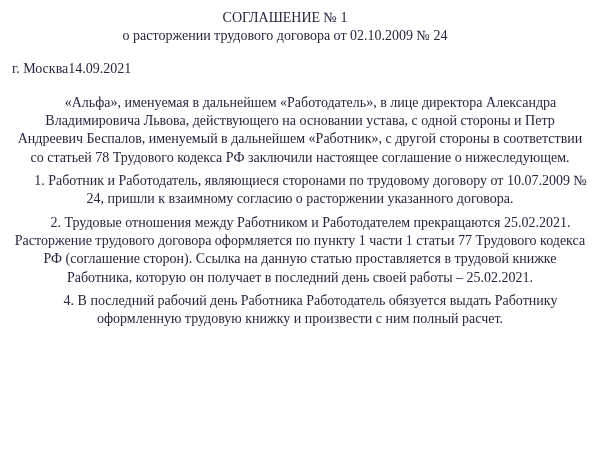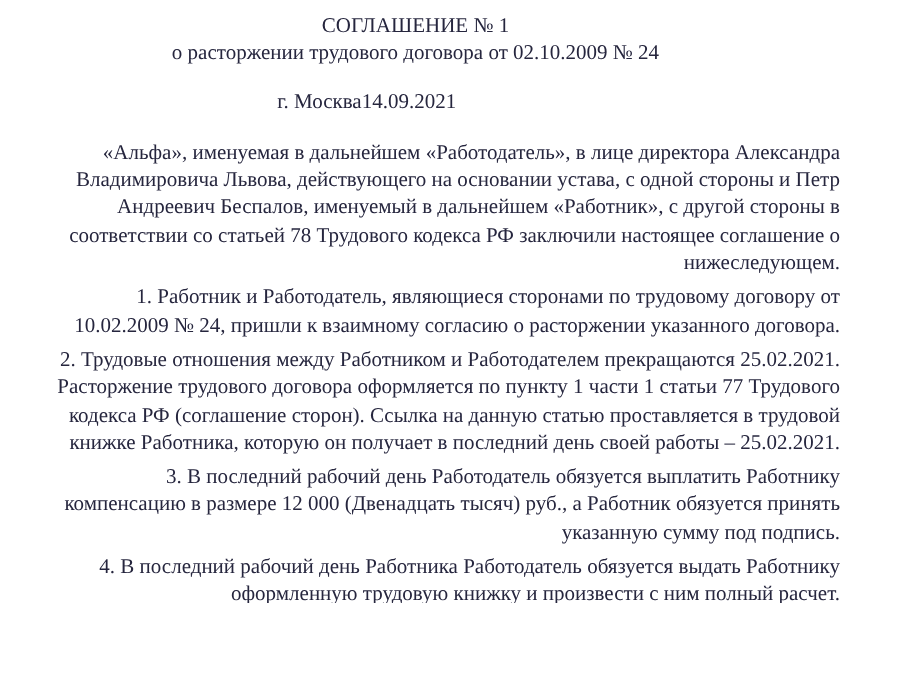--- a/index.html
+++ b/index.html
@@ -2,64 +2,63 @@
 <html><head>
 <meta charset="utf-8">
 <style>
   html, body { margin: 0; padding: 0; background: #ffffff; }
   .page {
     position: relative;
     width: 600px;
     height: 402px;
     box-sizing: border-box;
     background: #ffffff;
-    padding: 9px 28px 0 12px;
+    padding: 9px 12px 0 12px;
     font-family: "Liberation Serif", "DejaVu Serif", serif;
     font-size: 14px;
     line-height: 18.3px;
     color: #26263e;
     overflow: hidden;
   }
   .heading {
     text-align: center;
     padding-right: 30px; 
   }
   .heading .title-line { white-space: nowrap; }
   .meta-row {
     display: flex;
-    justify-content: center;
+    justify-content: flex-start;
     margin-top: 14px;
   }
   .meta-row .date { padding-right: 95px; }
   p.body-par {
-    margin: 5px 12px 0 0;
+    margin: 5px 0 0 0;
     text-indent: 21px;
-    text-align: right;
+    text-align: center;
   }
   p.preamble { margin-top: 16px; }
 </style>
 </head>
 <body>
 
 <div class="page">
 
   <div class="heading">
     <div class="title-line">СОГЛАШЕНИЕ № 1</div>
     <div class="title-line">о расторжении трудового договора от 02.10.2009 № 24</div>
   </div>
 
   <div class="meta-row">
     <span>г. Москва</span>
     <span class="date">14.09.2021</span>
   </div>
 
   <p class="body-par preamble">«Альфа», именуемая в дальнейшем «Работодатель», в лице директора Александра Владимировича Львова, действующего на основании устава, с одной стороны и Петр Андреевич Беспалов, именуемый в дальнейшем «Работник», с другой стороны в соответствии со статьей 78 Трудового кодекса РФ заключили настоящее соглашение о нижеследующем.</p>
 
-  <p class="body-par">1. Работник и Работодатель, являющиеся сторонами по трудовому договору от 10.02.2009 № 24, пришли к взаимному согласию о расторжении указанного договора.</p>
+  <p class="body-par">1. Работник и Работодатель, являющиеся сторонами по трудовому договору от 10.07.2009 № 24, пришли к взаимному согласию о расторжении указанного договора.</p>
 
   <p class="body-par">2. Трудовые отношения между Работником и Работодателем прекращаются 25.02.2021. Расторжение трудового договора оформляется по пункту 1 части 1 статьи 77 Трудового кодекса РФ (соглашение сторон). Ссылка на данную статью проставляется в трудовой книжке Работника, которую он получает в последний день своей работы – 25.02.2021.</p>
 
-  <p class="body-par">3. В последний рабочий день Работодатель обязуется выплатить Работнику компенсацию в размере 12 000 (Двенадцать тысяч) руб., а Работник обязуется принять указанную сумму под подпись.</p>
 
   <p class="body-par">4. В последний рабочий день Работника Работодатель обязуется выдать Работнику оформленную трудовую книжку и произвести с ним полный расчет.</p>
 
 
 </div>
 
 </body></html>

